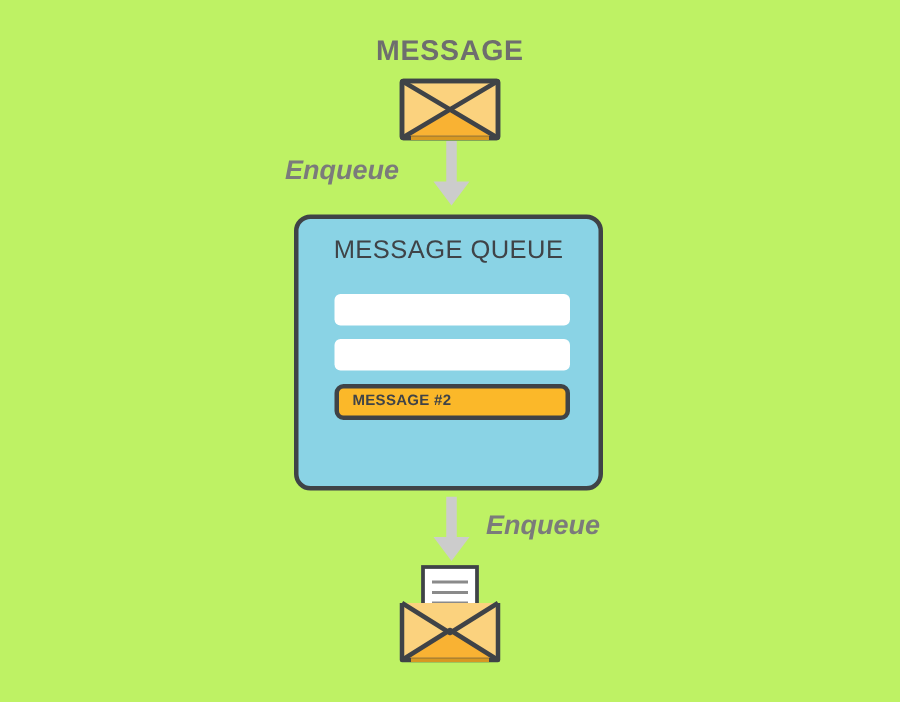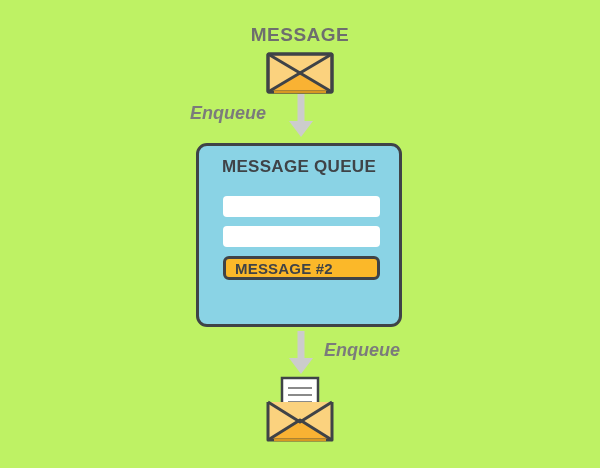--- a/index.html
+++ b/index.html
@@ -65,21 +65,21 @@
     border: 3px solid #3f4347;
     border-radius: 11px;
   }
   #queue-title {
     position: absolute;
     left: 0;
     top: 11px;
     width: 100%;
     text-align: center;
     font-size: 17px;
-    font-weight: bold;
+    font-weight: normal;
     letter-spacing: 0.3px;
     color: #3f4347;
   }
   .slot-list {
     position: absolute;
     left: 24px;
     top: 50px;
     width: 157px;
   }
   .slot {
@@ -95,21 +95,21 @@
     background: #fbb829;
     border: 3px solid #3f4347;
     border-radius: 6px;
     height: 24px;
     display: flex;
     align-items: center;
     padding-left: 9px;
     margin-bottom: 8px;
   }
   .slot.filled .slot-text {
-    font-size: 15px;
+    font-size: 10px;
     font-weight: bold;
     color: #3f4347;
     letter-spacing: 0.2px;
     line-height: 1;
   }
 </style>
 </head>
 <body>
 
 <div id="stage">

